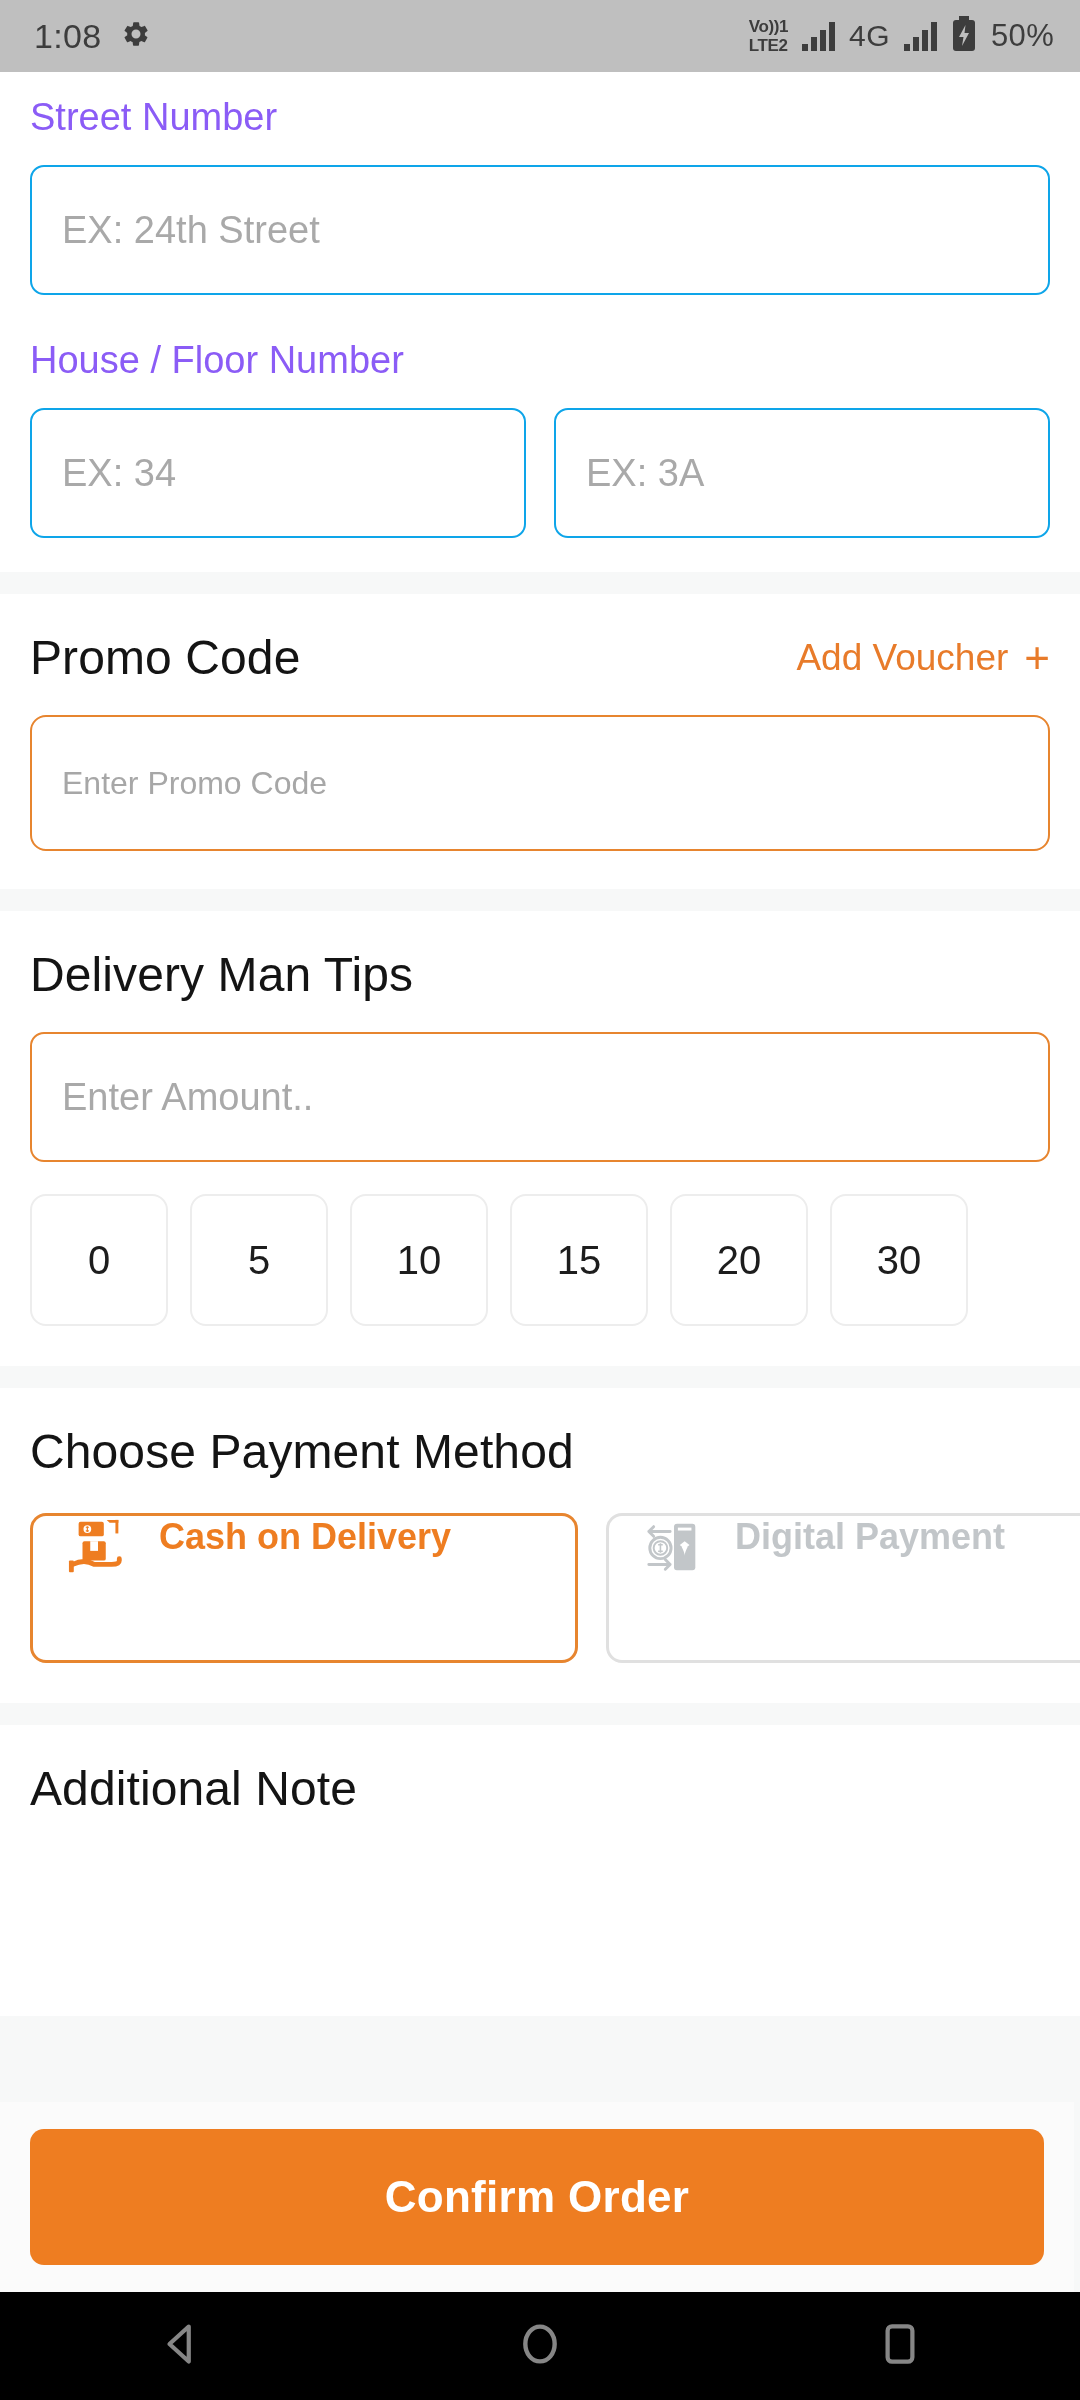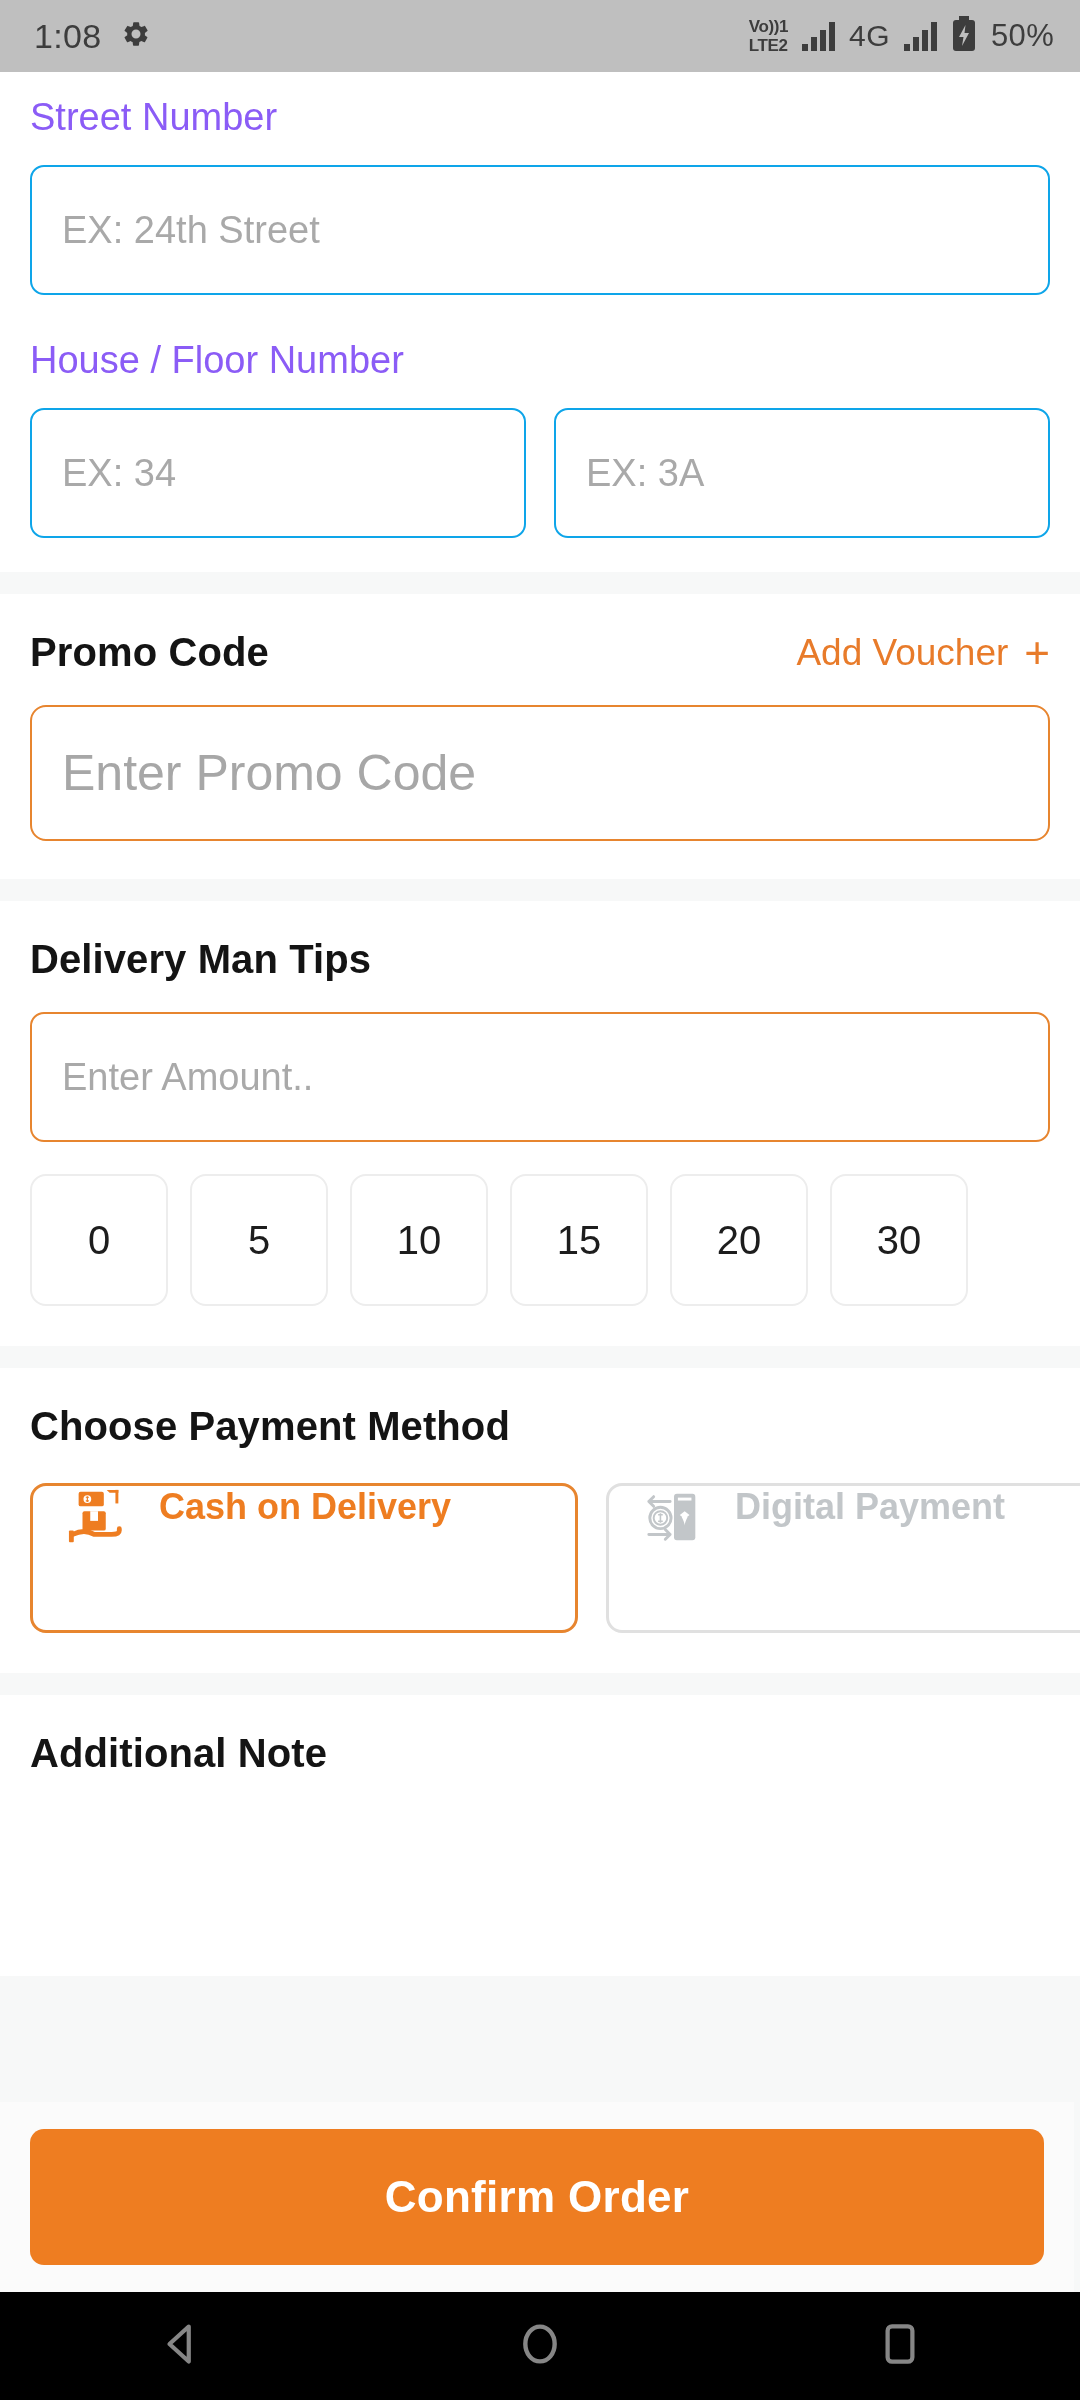--- a/index.html
+++ b/index.html
@@ -121,23 +121,23 @@
     width: 100%;
   }
   .gap { height: 22px; background: #f7f8f8; }
 
   .field-label {
     font-size: 38px;
     color: #8b5cf6;
     padding: 0 30px;
   }
   .sec-title {
-    font-size: 40px;
+    font-size: 48px;
     color: #141414;
-    font-weight: 700;
+    font-weight: 400;
     letter-spacing: 0.1px;
   }
 
   .input-box {
     height: 130px;
     border: 2px solid #0ea5e9;
     border-radius: 14px;
     display: flex;
     align-items: center;
     padding: 0 30px;
@@ -186,21 +186,21 @@
     overflow: hidden;
     background: #fff;
   }
   .promo-input {
     flex: 1 1 auto;
     display: flex;
     align-items: center;
     padding: 0 30px;
     cursor: text;
   }
-  .promo-input .ph { font-size: 50px; color: #a7a7a7; }
+  .promo-input .ph { font-size: 32px; color: #a7a7a7; }
   .apply-btn {
     width: 278px;
     background: #ee7d21;
     color: #fff;
     font-size: 40px;
     display: flex;
     align-items: center;
     justify-content: center;
     cursor: pointer;
   }

